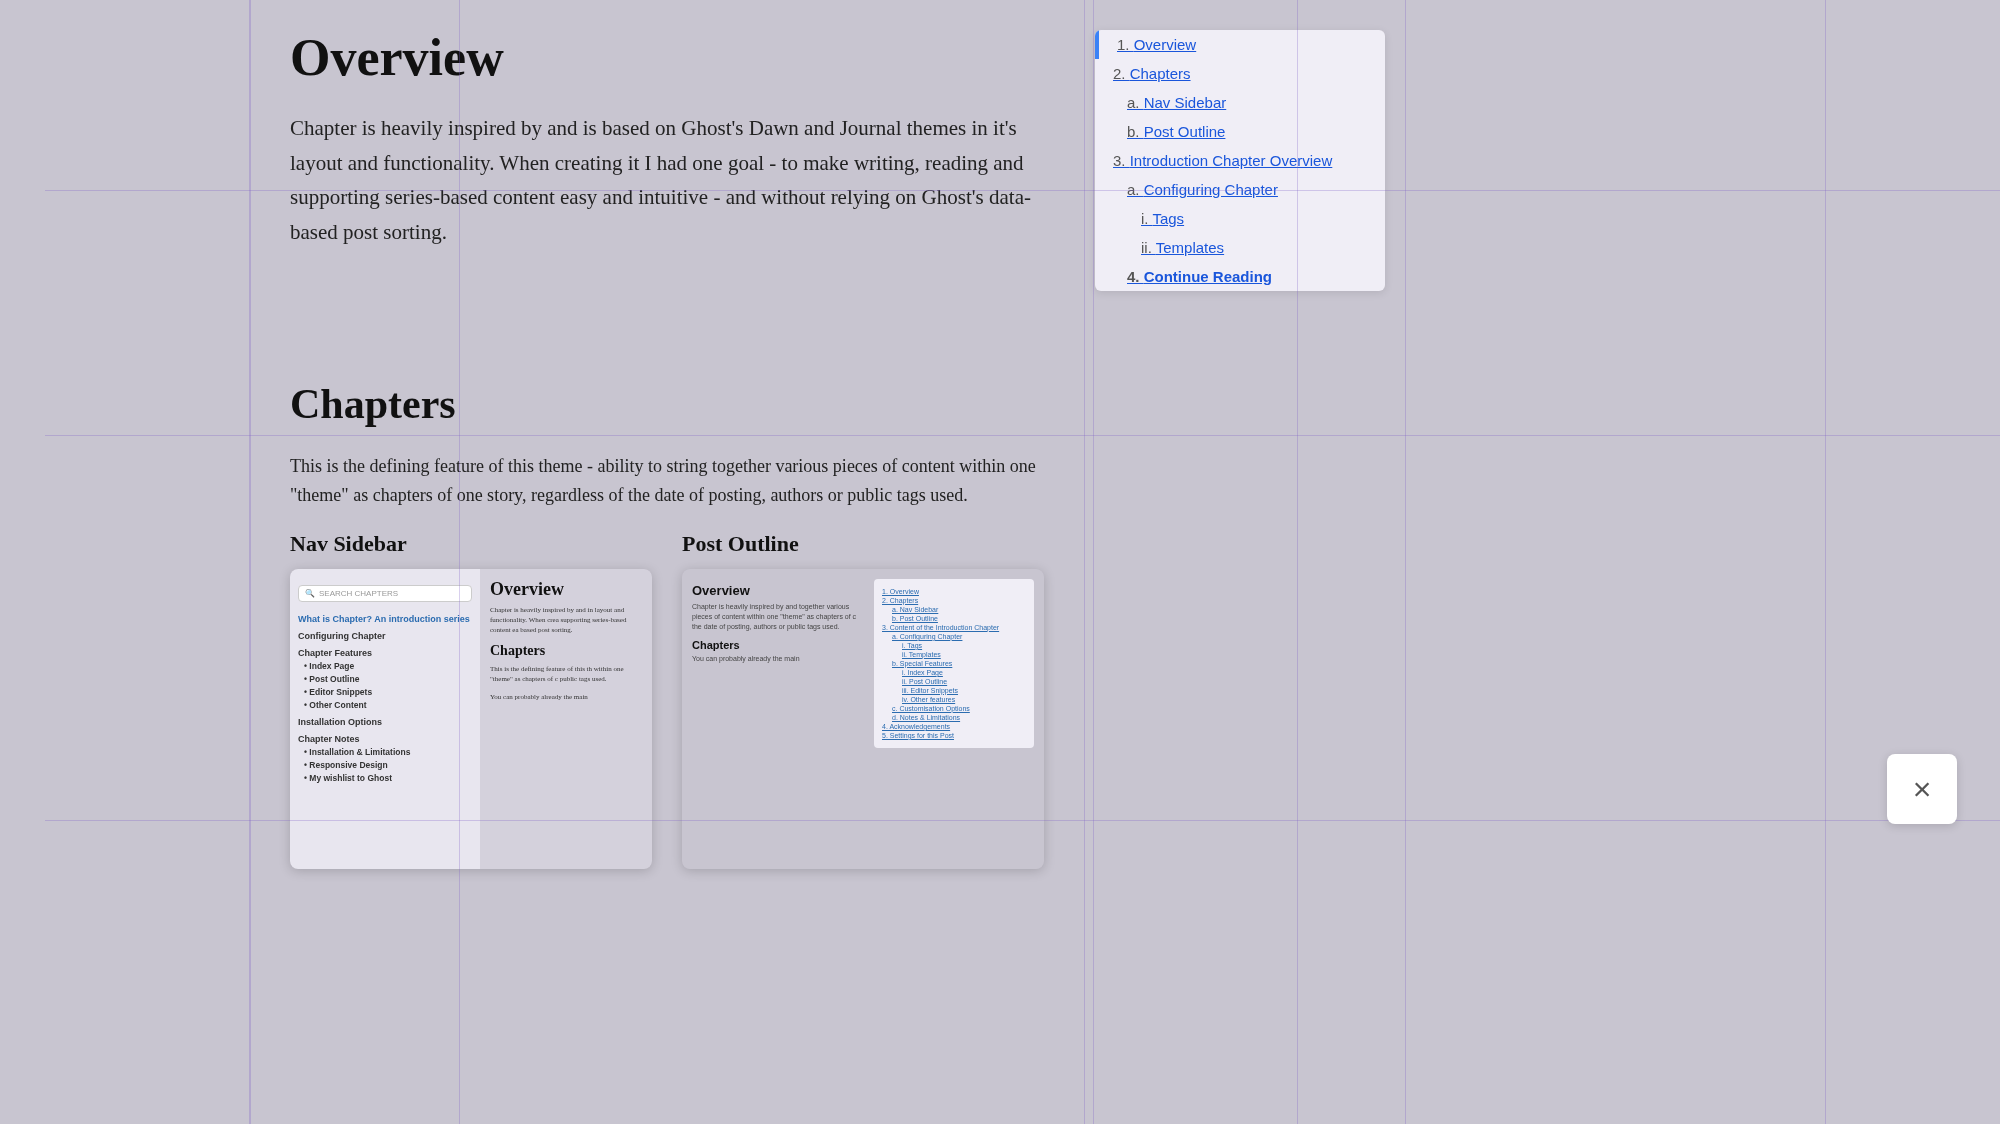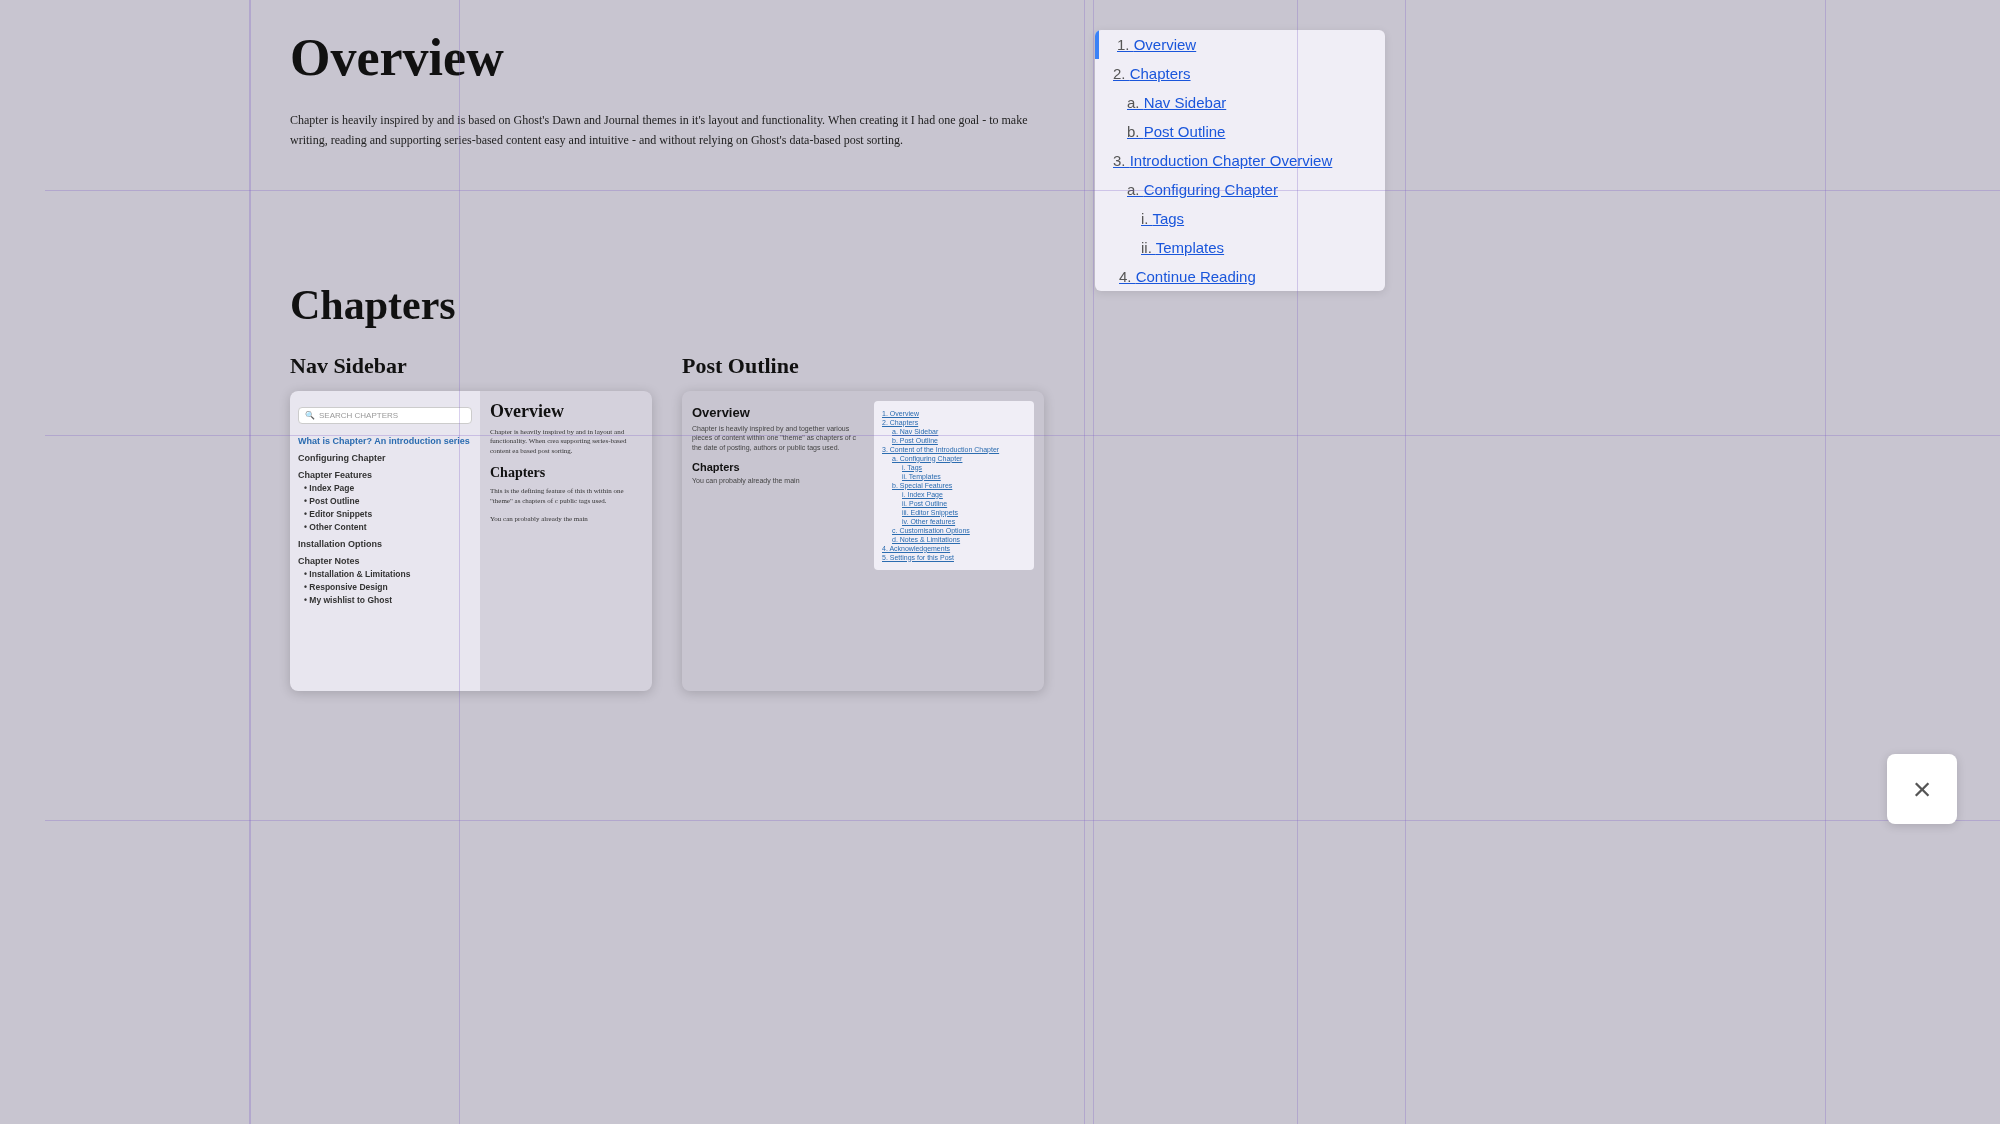--- a/index.html
+++ b/index.html
@@ -41,21 +41,21 @@
 
     .article-title {
       font-size: 52px;
       font-weight: 700;
       color: #111;
       margin-bottom: 24px;
       font-family: Georgia, serif;
     }
 
     .article-intro {
-      font-size: 12px;
+      font-size: 21px;
       color: #222;
       line-height: 1.65;
       margin-bottom: 0;
       font-family: Georgia, serif;
     }
 
     .section-title {
       font-size: 42px;
       font-weight: 700;
       color: #111;
@@ -257,21 +257,21 @@
       padding-left: 14px;
     }
 
     .toc-item.level-1 { padding-left: 18px; }
     .toc-item.level-2a { padding-left: 32px; }
     .toc-item.level-2b { padding-left: 32px; }
     .toc-item.level-3 { padding-left: 18px; }
     .toc-item.level-3a { padding-left: 32px; }
     .toc-item.level-3ai { padding-left: 46px; }
     .toc-item.level-3aii { padding-left: 46px; }
-    .toc-item.level-4 { padding-left: 24px; }
+    .toc-item.level-4 { padding-left: 32px; font-weight: bold; }
 
     .toc-number {
       color: #555;
       font-size: 15px;
     }
 
     
     .close-btn-container {
       position: absolute;
       bottom: 300px;
@@ -324,20 +324,21 @@
   <div class="left-sidebar"></div>
 
   <div class="main-content">
 
     <h1 class="article-title">Overview</h1>
     <p class="article-intro">Chapter is heavily inspired by and is based on Ghost's Dawn and Journal themes in it's layout and functionality. When creating it I had one goal - to make writing, reading and supporting series-based content easy and intuitive - and without relying on Ghost's data-based post sorting.</p>
 
     <div style="height:130px;"></div>
 
     <h2 class="section-title">Chapters</h2>
+    <p class="section-body">This is the defining feature of this theme - ability to string together various pieces of content within one "theme" as chapters of one story, regardless of the date of posting, authors or public tags used.</p>
 
     <div class="subsection-row">
 
       <div class="subsection-col">
         <div class="subsection-title">Nav Sidebar</div>
         <div class="preview-card nav-sidebar-preview">
 
           <div class="nav-sidebar-inner">
             <div class="nav-search-box">
               <span>🔍</span>

